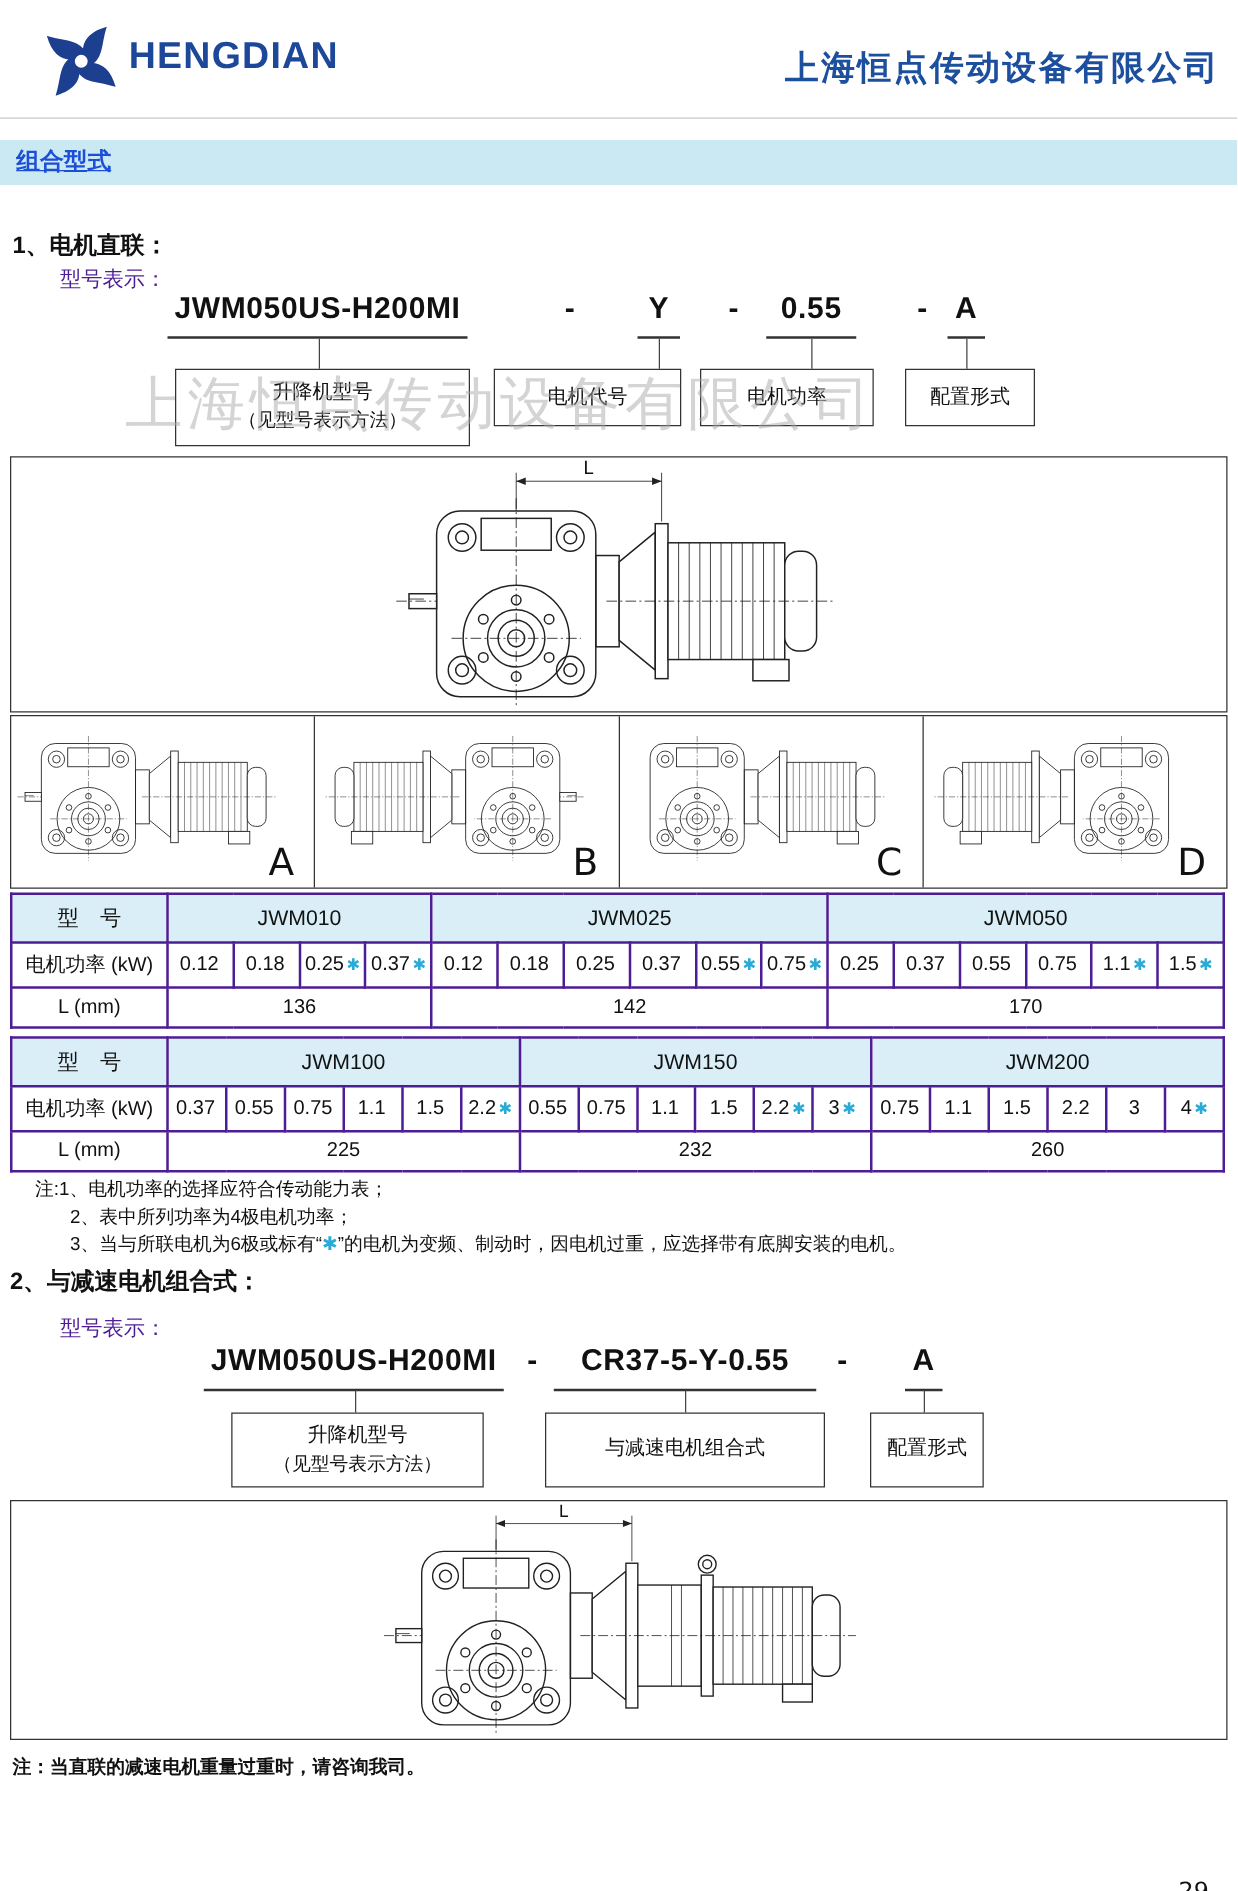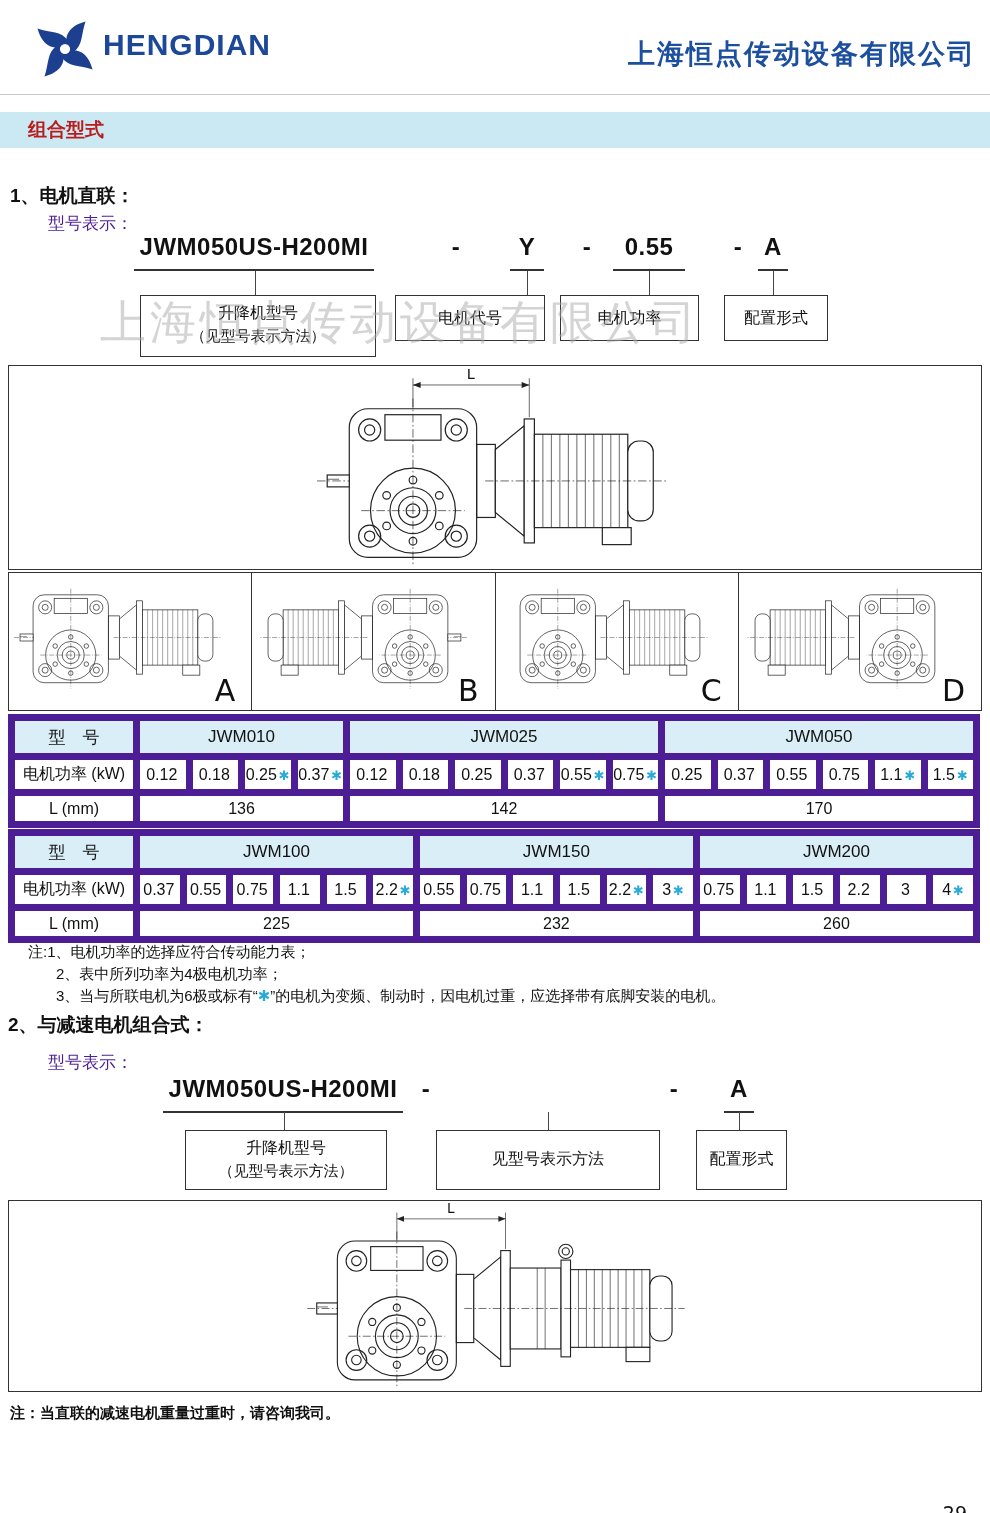--- a/index.html
+++ b/index.html
@@ -7,21 +7,21 @@
         font-family:"Liberation Sans","DejaVu Sans",sans-serif;color:#111;}
   .abs{position:absolute;}
 
   
   .logo-text{position:absolute;left:103px;top:28px;font-size:30px;font-weight:bold;color:#1d4899;letter-spacing:1px;}
   .company{position:absolute;right:14px;top:36px;font-size:27px;font-weight:bold;color:#1d4f9f;letter-spacing:2px;}
   .hdr-rule{position:absolute;left:0;top:94px;width:990px;height:1px;background:#c9c9c9;}
 
   
   .banner{position:absolute;left:0;top:112px;width:990px;height:36px;background:#cbe9f3;}
-  .banner span{display:block;padding-left:28px;line-height:36px;font-size:19px;font-weight:600;color:#b91c1c;}
+  .banner span{display:block;padding-left:13px;line-height:36px;font-size:19px;font-weight:600;color:#1d4ed8;text-decoration:underline;}
 
   .h1{position:absolute;font-size:19px;font-weight:600;color:#111;}
   .sub{position:absolute;font-size:17px;color:#4c1d95;}
 
   
   .codeseg{position:absolute;height:34px;font-size:24px;font-weight:bold;letter-spacing:.5px;color:#111;white-space:nowrap;}
   .uline{border-bottom:2px solid #333;padding-bottom:2px;text-align:center;}
   .conn{position:absolute;width:1px;background:#444;}
   .lblbox{position:absolute;border:1px solid #333;text-align:center;background:transparent;}
   .lblbox .l1{display:block;font-size:16px;margin-top:7px;}
@@ -32,21 +32,21 @@
   .watermark{position:absolute;left:100px;top:292px;font-size:46px;letter-spacing:4px;color:#ababab;
              opacity:.5;z-index:3;pointer-events:none;white-space:nowrap;}
 
   .panel{position:absolute;border:1px solid #333;background:#fff;}
   .cfgcell{position:relative;flex:1 1 0;height:100%;}
   .cfgcell.bdr{border-right:1px solid #333;}
   .cfgletter{position:absolute;right:16px;bottom:2px;font-size:30px;font-weight:500;font-family:"DejaVu Sans",sans-serif;}
 
   
   table.spec{position:absolute;left:8px;width:972px;border-collapse:collapse;table-layout:fixed;background:#fff;}
-  table.spec td{border:7px solid #4c1d95;text-align:center;font-size:16px;padding:0;overflow:hidden;white-space:nowrap;}
+  table.spec td{border:2px solid #4c1d95;text-align:center;font-size:16px;padding:0;overflow:hidden;white-space:nowrap;}
   table.spec tr.hr td{background:#d9eef6;font-size:17px;}
   table.spec .st{color:#29abd6;margin-left:2px;font-size:13px;}
   #t1{top:714px;} #t2{top:829px;}
   tr.r1{height:39px;} tr.r2{height:36px;} tr.r3{height:32px;}
 
   .notes{position:absolute;left:28px;top:941px;font-size:15px;line-height:22px;color:#111;}
   .notes .ind{padding-left:28px;}
   .notes .st{color:#29abd6;}
 
   .s2note{position:absolute;left:10px;top:1404px;font-size:15px;font-weight:600;}
@@ -326,32 +326,33 @@
     <div>注:1、电机功率的选择应符合传动能力表；</div>
     <div class="ind">2、表中所列功率为4极电机功率；</div>
     <div class="ind"><span>3、当与所联电机为6极或标有“</span><span class="st">✱</span><span>”的电机为变频、制动时，因电机过重，应选择带有底脚安装的电机。</span></div>
   </div>
 
   <div class="h1" style="left:8px;top:1012px">2、与减速电机组合式：</div>
   <div class="sub" style="left:48px;top:1051px">型号表示：</div>
 
   <div class="codeseg uline" style="left:163px;top:1075px;width:240px">JWM050US-H200MI</div>
   <div class="codeseg" style="left:418px;top:1075px;width:16px;text-align:center">-</div>
+  <div class="codeseg uline" style="left:443px;top:1075px;width:210px">CR37-5-Y-0.55</div>
   <div class="codeseg" style="left:666px;top:1075px;width:16px;text-align:center">-</div>
   <div class="codeseg uline" style="left:724px;top:1075px;width:30px">A</div>
 
   <div class="conn" style="left:284px;top:1112px;height:18px"></div>
   <div class="conn" style="left:548px;top:1112px;height:18px"></div>
   <div class="conn" style="left:739px;top:1112px;height:18px"></div>
 
   <div class="lblbox" style="left:185px;top:1130px;width:200px;height:58px">
     <span class="l1">升降机型号</span>
     <span class="l2">（见型号表示方法）</span>
   </div>
-  <div class="lblbox single2" style="left:436px;top:1130px;width:222px;height:58px">见型号表示方法</div>
+  <div class="lblbox single2" style="left:436px;top:1130px;width:222px;height:58px">与减速电机组合式</div>
   <div class="lblbox single2" style="left:696px;top:1130px;width:89px;height:58px">配置形式</div>
 
   <div class="panel" style="left:8px;top:1200px;width:972px;height:190px">
     <svg class="abs" style="left:290px;top:2px" width="390" height="184" viewBox="-45 0 485 232">
       <use href="#gm2" transform="translate(0,28)"></use>
       <g stroke="#222" stroke-width="0.8">
         <line x1="75" y1="12" x2="75" y2="48"></line>
         <line x1="212" y1="12" x2="212" y2="58"></line>
         <line x1="75" y1="20" x2="212" y2="20"></line>
       </g>

